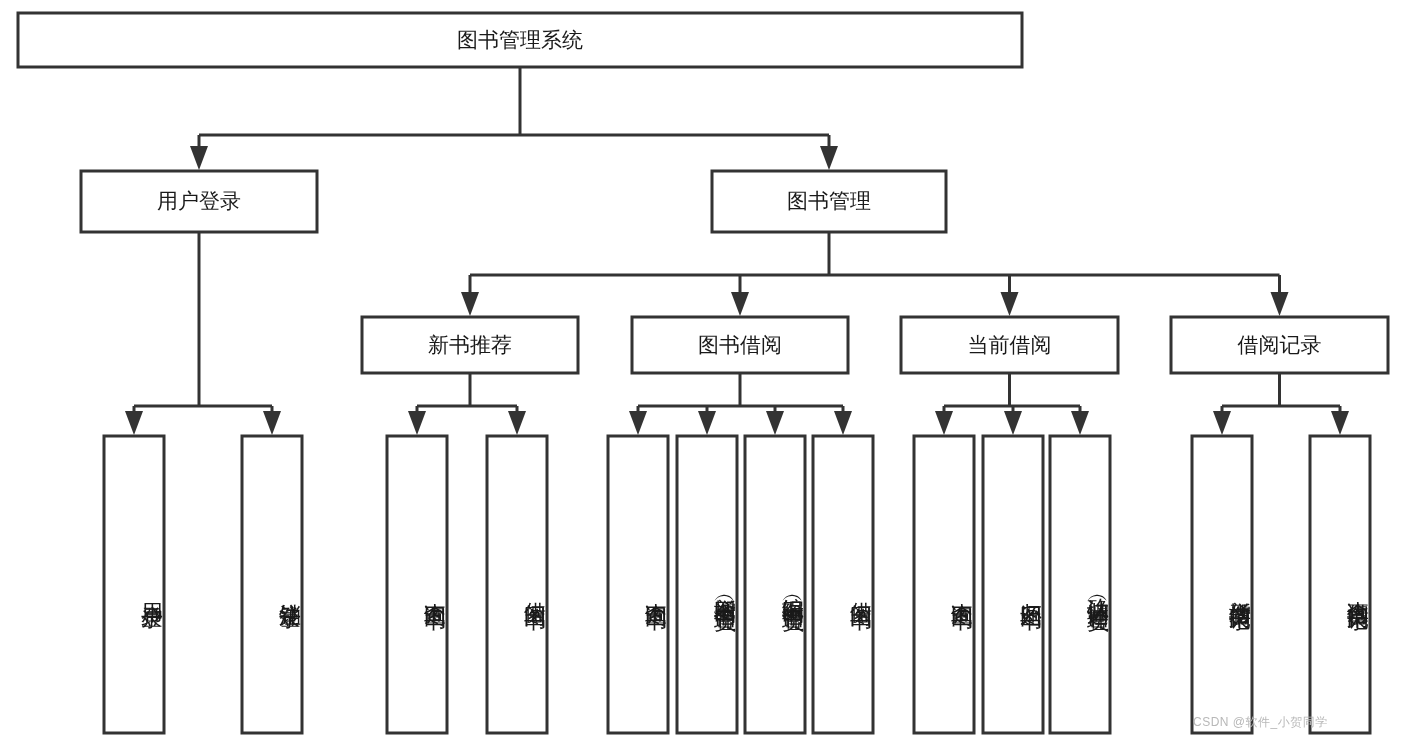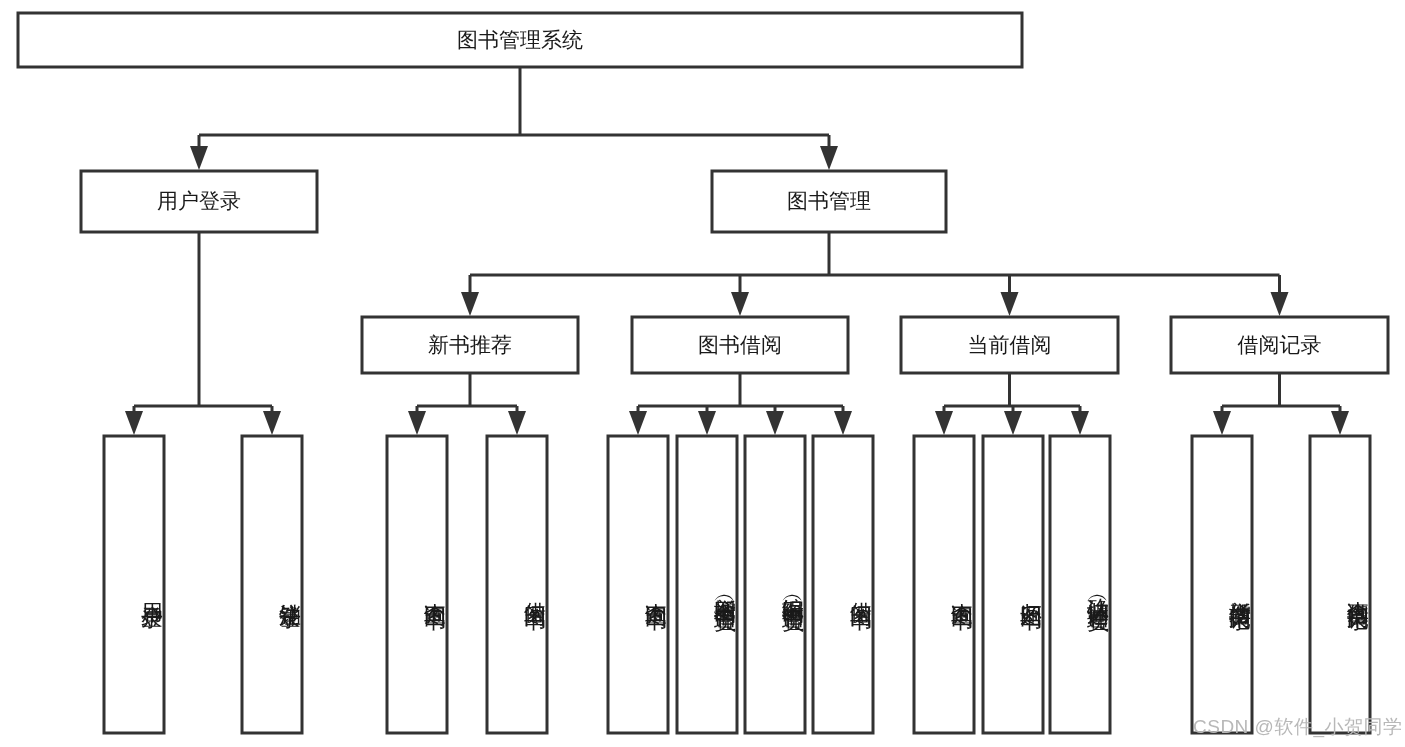--- a/index.html
+++ b/index.html
@@ -59,21 +59,21 @@
     letter-spacing: 2px;
     display: flex;
     align-items: flex-start;
     justify-content: center;
     white-space: nowrap;
     pointer-events: none;
   }
   .watermark {
     position: absolute;
     font-family: "Liberation Sans", "DejaVu Sans", sans-serif;
-    font-size: 19px;
+    font-size: 12px;
     color: #b8b8b8;
     white-space: nowrap;
     letter-spacing: 0.5px;
   }
 </style>
 </head>
 <body>
 
 <div id="diagram-root">
 

